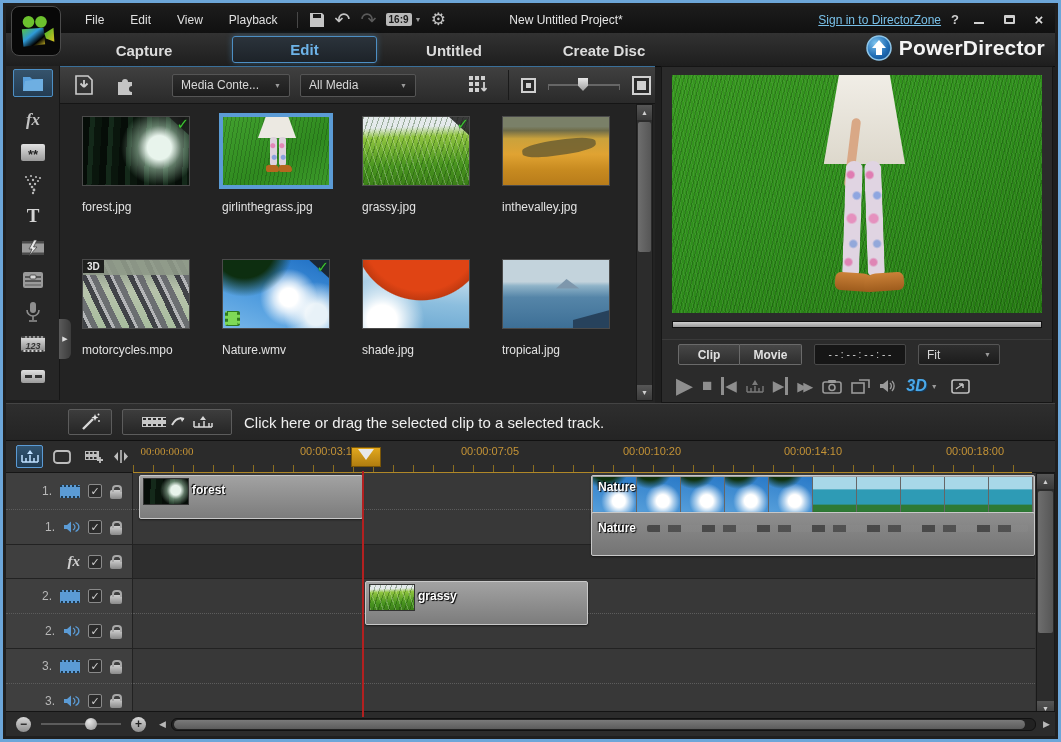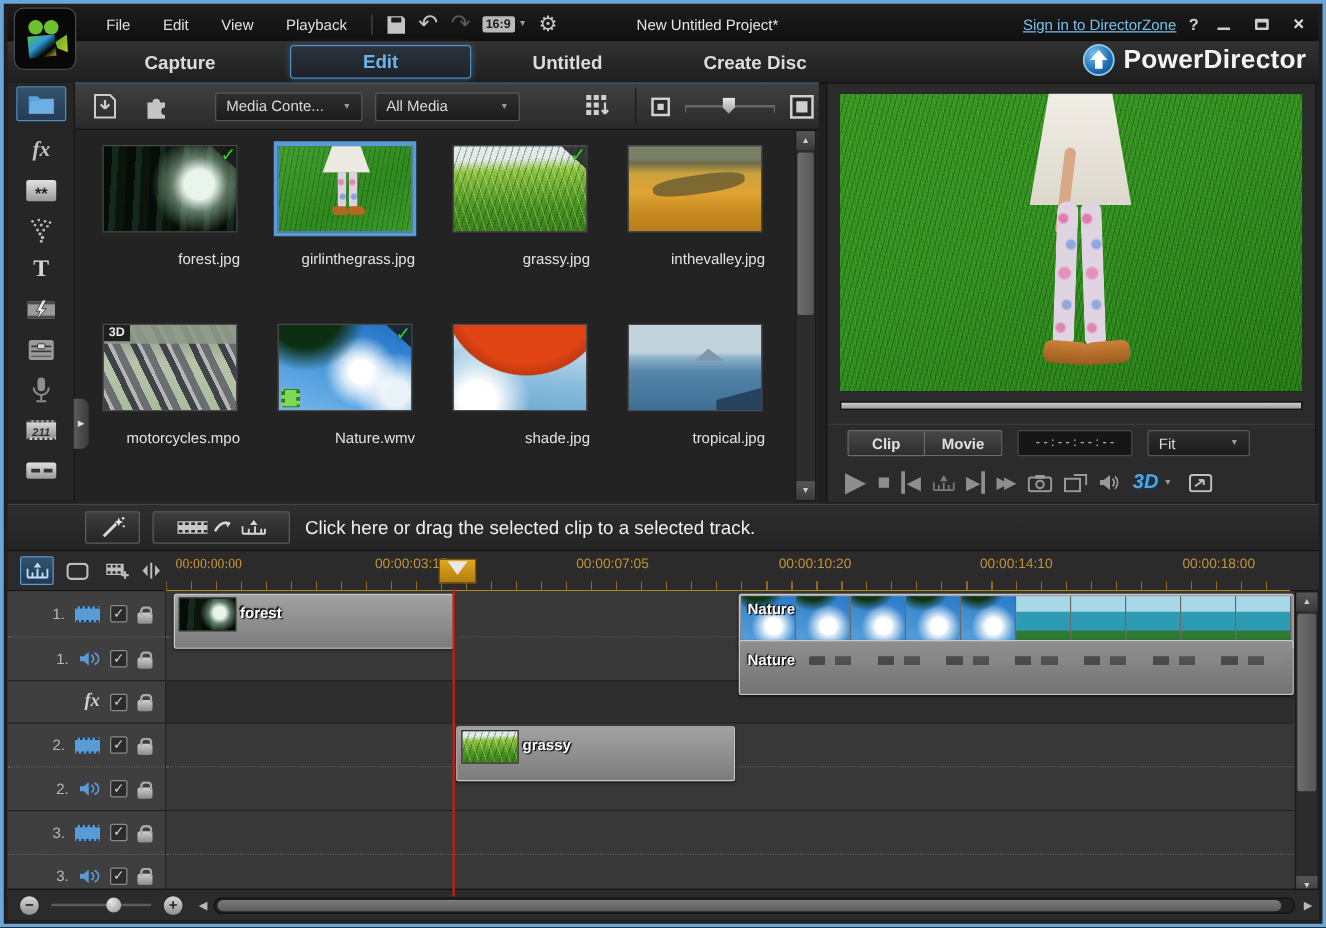--- a/index.html
+++ b/index.html
@@ -55,21 +55,21 @@
   .sq-icon { border:2px solid #d0d0d0; background:#2a2a2a; display:flex; align-items:center; justify-content:center; }
   .sq-icon i { background:#d0d0d0; display:block; }
   .zoom-track { width:72px; height:2px; background:#666; margin:0 12px; position:relative; }
   .zoom-track .tickL,.zoom-track .tickR { position:absolute; top:0; width:1px; height:6px; background:#666; }
   .zoom-thumb { position:absolute; left:30px; top:-6px; width:10px; height:13px; background:linear-gradient(#e8e8e8,#9c9c9c); clip-path:polygon(0 0,100% 0,100% 60%,50% 100%,0 60%); }
 
   .lib-content { position:absolute; left:0; right:0; top:37px; bottom:0; background:#232323; }
   .thumb-card { position:absolute; width:110px; }
   .thumb-img { position:relative; width:108px; height:70px; border:1px solid #4a4a4a; background:#111; overflow:hidden; }
   .thumb-img.selected { outline:3px solid #5b9bd5; border-color:#5b9bd5; }
-  .thumb-label { margin-top:14px; text-align:right; color:#e2e2e2; font-size:12px; white-space:nowrap; }
+  .thumb-label { margin-top:14px; text-align:left; color:#e2e2e2; font-size:12px; white-space:nowrap; }
   .check-badge { position:absolute; top:-1px; right:-1px; width:22px; height:20px; }
   .check-badge::before { content:""; position:absolute; inset:0; background:#1a1a1a; clip-path:polygon(0 0,100% 0,100% 100%); opacity:.85; }
   .check-badge::after { content:"✓"; position:absolute; right:1px; top:-1px; color:#3fc434; font-size:15px; font-weight:bold; text-shadow:0 0 2px #0a3a08; }
   .badge-3d { position:absolute; left:0; top:0; background:rgba(10,10,10,.85); color:#e8e8e8; font-size:10px; font-weight:bold; padding:1px 4px; }
   .film-mini { position:absolute; left:2px; bottom:2px; width:15px; height:15px; background:#7ed957; border:1px solid #2e7a1e; border-left:3px dotted #2e7a1e; border-right:3px dotted #2e7a1e; border-radius:2px; }
 
   
   .art-forest { background:radial-gradient(circle at 72% 45%, #e8f4ec 0 14%, rgba(180,220,190,.5) 26%, transparent 45%), repeating-linear-gradient(93deg, #060d08 0 7px, #14291a 7px 12px, #0a160d 12px 19px), #0c180f; }
   .art-girl { background:repeating-linear-gradient(100deg, rgba(0,0,0,.18) 0 1px, transparent 1px 4px), linear-gradient(150deg, #41a02e, #2f8a1f 60%, #3c9a2a); }
   .art-girl .dress { position:absolute; left:33%; top:-2px; width:36%; height:34%; background:#ece9e2; clip-path:polygon(22% 0,78% 0,100% 100%,0 100%); }
@@ -311,21 +311,21 @@
     </div>
     <div class="side-icon" style="top:232px;">
       <svg width="16" height="22" viewBox="0 0 16 22">
         <rect x="5" y="1" width="6" height="11" rx="3" fill="#8e8e8e"></rect>
         <path d="M2 9 a6 6 0 0 0 12 0" fill="none" stroke="#8e8e8e" stroke-width="1.6"></path>
         <line x1="8" y1="15" x2="8" y2="19" stroke="#8e8e8e" stroke-width="1.6"></line>
         <line x1="4" y1="20" x2="12" y2="20" stroke="#8e8e8e" stroke-width="1.6"></line>
       </svg>
     </div>
     <div class="side-icon" style="top:264px;">
-        <span class="chapter-box">211</span>
+        <span class="chapter-box">123</span>
       </div>
     <div class="side-icon" style="top:296px;">
         <span class="subtitle-box">
           <i></i>
           <i></i>
         </span>
       </div>
   </div>
 
   <div class="library">

